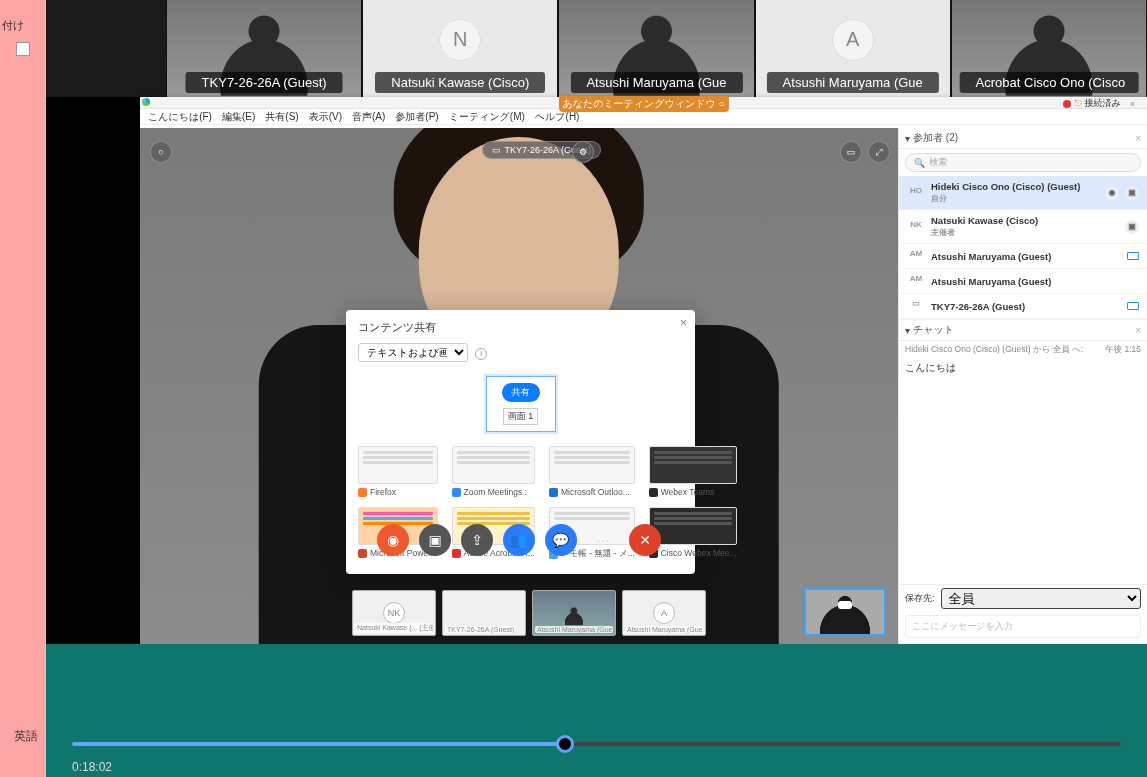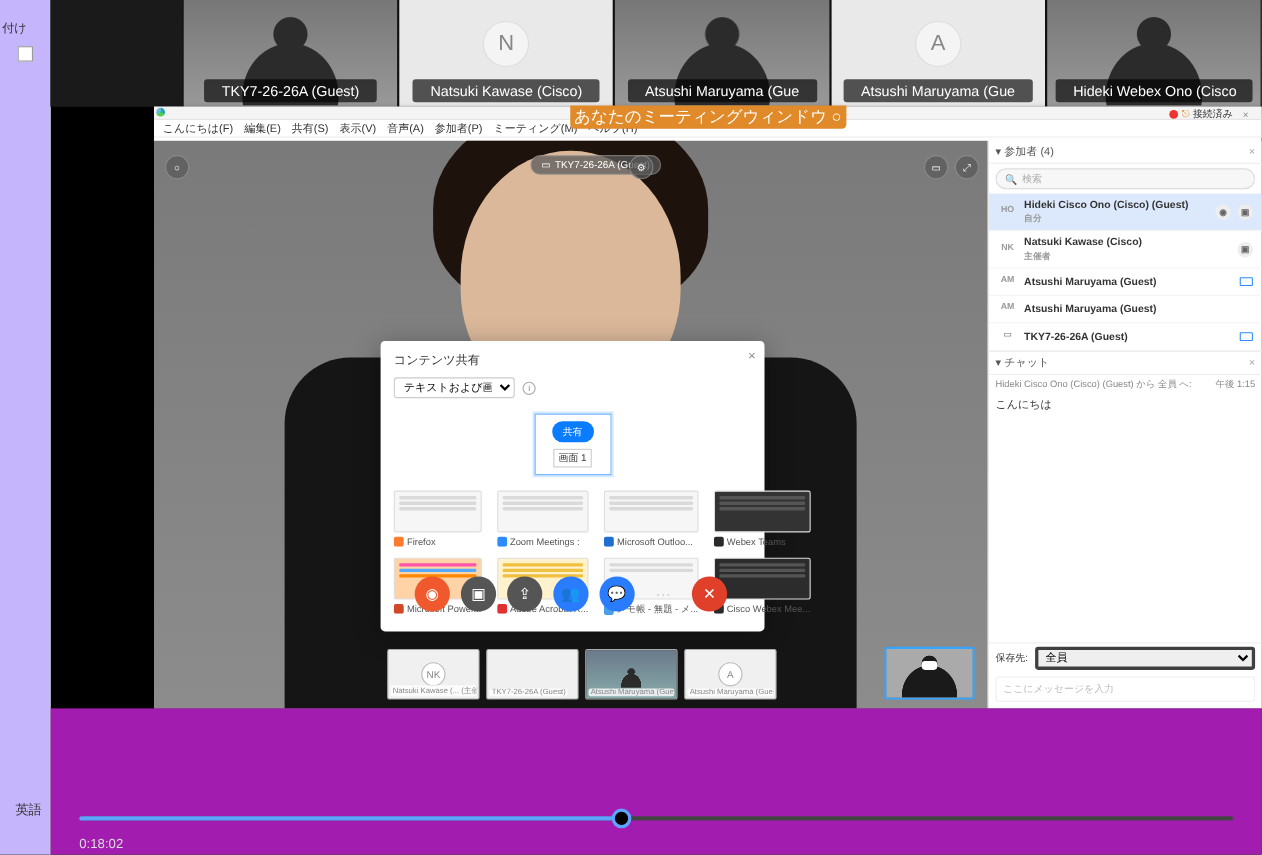--- a/index.html
+++ b/index.html
@@ -11,21 +11,21 @@
     height: 777px;
     overflow: hidden;
     position: relative;
     font-size: 11px;
     color: #333;
   }
   
   .outer-left {
     position: absolute;
     left: 0; top: 0; width: 46px; height: 777px;
-    background: #c4b5fd;
+    background: #fca5a5;
     border-right: 1px solid #ccc;
   }
   .outer-left .word-top {
     position: absolute; left: 2px; top: 18px; font-size: 11px;
   }
   .outer-left .icon-box {
      position:absolute; left:16px; top:42px; width:14px; height:14px;
      border:1px solid #999; background:#fff;
   }
   .outer-left .word-bottom {
@@ -81,21 +81,21 @@
   .app-titlebar{
     height:12px;background:#f4f4f4;border-bottom:1px solid #e4e4e4;
     position:relative;
   }
   .app-titlebar .corner-icon{
     position:absolute;left:2px;top:1px;width:8px;height:8px;border-radius:50%;
     background:conic-gradient(#2aa 0 120deg,#5c5 120deg 240deg,#6bd 240deg 360deg);
   }
   .app-titlebar .orange-pill{
     position:absolute;left:50%;top:-1px;transform:translateX(-50%);
-    background:#e08a2a;color:#fff;font-size:15px;padding:1px 4px;border-radius:0 0 4px 4px;
+    background:#e08a2a;color:#fff;font-size:10px;padding:1px 4px;border-radius:0 0 4px 4px;
   }
   .app-titlebar .right-status{
     position:absolute;right:12px;top:0;font-size:9px;display:flex;align-items:center;gap:3px;
   }
   .red-dot{width:8px;height:8px;background:#e33;border-radius:50%;display:inline-block;}
   .menu{
     display:flex;gap:10px;padding:2px 8px;font-size:10px;background:#fff;
     border-bottom:1px solid #eee;height:16px;align-items:center;
   }
   .stage{
@@ -223,26 +223,26 @@
   .prow .nm{flex:1;display:flex;flex-direction:column;gap:1px;}
   .prow .nm .sub{font-size:8px;color:#999;}
   .prow .ic{width:14px;height:14px;border-radius:50%;background:#eee;font-size:8px;display:flex;align-items:center;justify-content:center;color:#666;}
   .prow .cam{width:12px;height:8px;border:1px solid #2b8cff;border-radius:1px;}
 
   .chat-area{flex:1;display:flex;flex-direction:column;border-top:1px solid #eee;}
   .chat-meta{font-size:8.5px;color:#888;display:flex;justify-content:space-between;padding:3px 6px;}
   .chat-msg{padding:2px 6px;font-size:10px;}
   .chat-bottom{margin-top:auto;border-top:1px solid #eee;}
   .chat-save{display:flex;align-items:center;gap:6px;font-size:9px;padding:3px 6px;}
-  .chat-save select{flex:1;font-size:10px;border:3px solid #404040;border-radius:3px;padding:1px 3px;}
+  .chat-save select{flex:1;font-size:13px;border:1px solid #404040;border-radius:3px;padding:1px 3px;}
   .chat-input{margin:3px 6px 6px;border:1px solid #eee;border-radius:3px;padding:4px 6px;font-size:9px;color:#bbb;}
 
   
   .player{
-    position:absolute;left:46px;right:0;top:644px;bottom:0;background:#a21caf;
+    position:absolute;left:46px;right:0;top:644px;bottom:0;background:#0f766e;
   }
   .seek{
     position:absolute;left:26px;right:26px;top:98px;height:4px;background:#444;border-radius:2px;
   }
   .seek .prog{position:absolute;left:0;top:0;bottom:0;width:47%;background:#5ea3ff;border-radius:2px;}
   .seek .knob{position:absolute;left:47%;top:50%;transform:translate(-50%,-50%);
      width:18px;height:18px;border:3px solid #5ea3ff;border-radius:50%;background:#000;}
   .time{position:absolute;left:26px;top:116px;color:#ddd;font-size:12px;}
 </style>
 </head>
@@ -267,21 +267,21 @@
   <div class="tile">
     <div class="silh"></div>
     <div class="label-bar">Atsushi Maruyama (Gue</div>
   </div>
   <div class="tile avatar">
     <div class="av-circle">A</div>
     <div class="label-bar">Atsushi Maruyama (Gue</div>
   </div>
   <div class="tile">
     <div class="silh"></div>
-    <div class="label-bar">Hideki Webex Ono (Cisco</div>
+    <div class="label-bar">Acrobat Cisco Ono (Cisco</div>
   </div>
 </div>
 
 <div class="app">
   <div class="app-titlebar">
     <div class="corner-icon"></div>
     <div class="orange-pill">あなたのミーティングウィンドウ ○</div>
     <div class="right-status">
       <span class="red-dot"></span>
       <span style="color:#e08a2a">⎋</span>
@@ -486,21 +486,21 @@
 
     <div class="self-cam">
       <div class="silh2"></div>
       <div class="mask"></div>
     </div>
   </div>
 
   <div class="right">
     <div class="panel-hdr">
       <span>▾</span>
-        <span>参加者 (4)</span>
+        <span>参加者 (2)</span>
       <span class="x">×</span>
     </div>
     <div class="search">
       🔍 <span>検索</span>
     </div>
     <div class="plist">
       <div class="prow sel">
         <div class="av">HO</div>
         <div class="nm">
             <span>Hideki Cisco Ono (Cisco) (Guest)</span>

